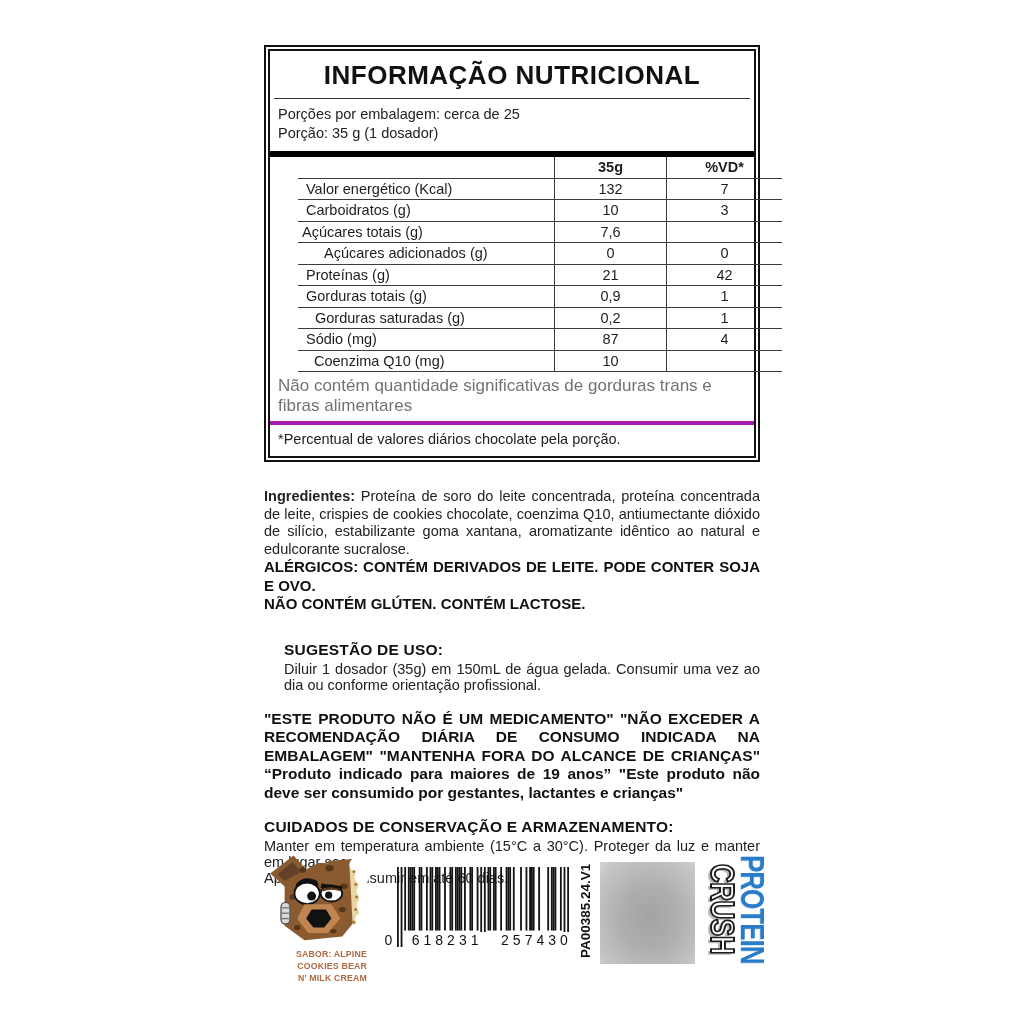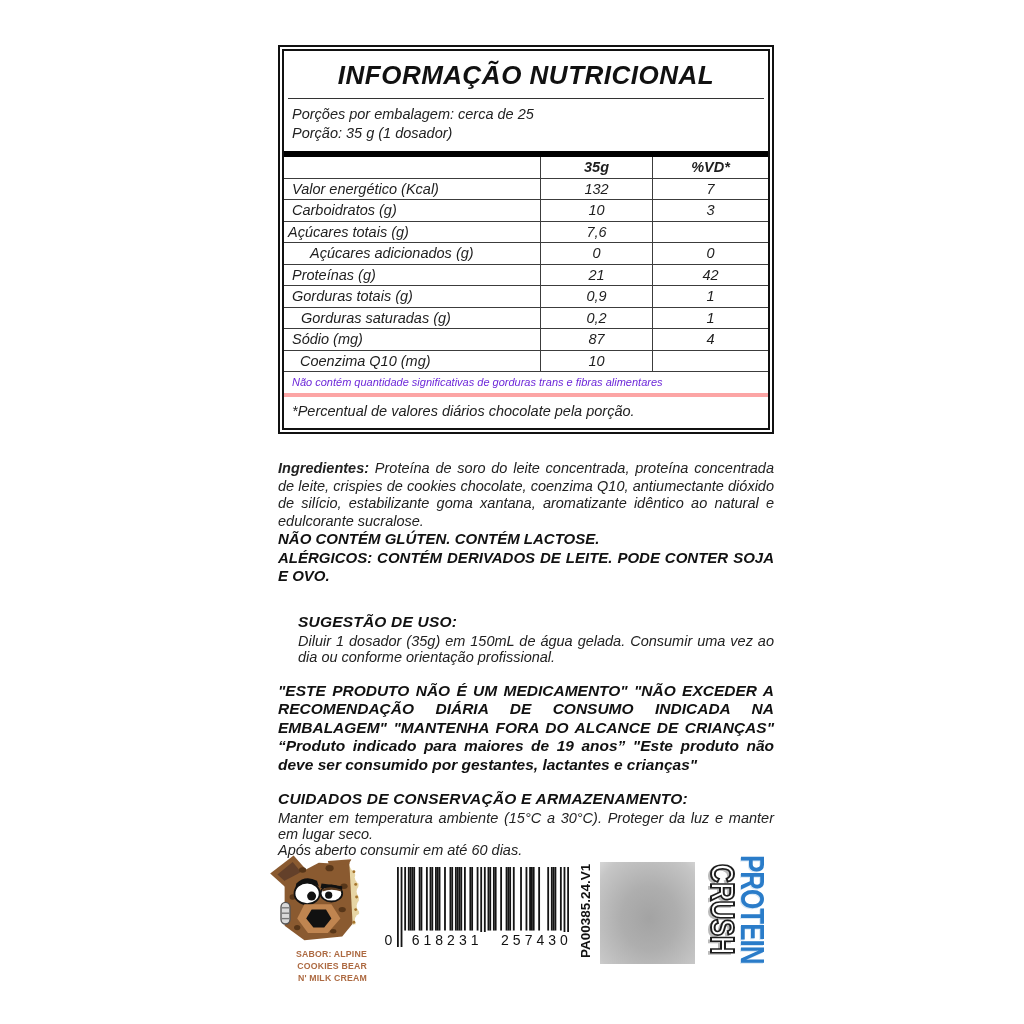--- a/index.html
+++ b/index.html
@@ -1,33 +1,33 @@
 <!DOCTYPE html>
 <html><head>
 <meta charset="utf-8">
 <style>
   * { box-sizing: border-box; margin: 0; padding: 0; }
   body { font-family: "Liberation Sans", sans-serif; background: #fff; }
   .sheet { position: relative; width: 1024px; height: 1024px; background: #ffffff; color: #1e1e1e; overflow: hidden; }
-  .content { position: absolute; left: 278px; top: 45px; width: 496px; font-style: italic; }
+  .content { position: absolute; left: 264px; top: 45px; width: 496px; }
 
   
   .nt-box { border: 6px double #111; background: #fff; }
   .nt-title { text-align: center; font-size: 26px; font-weight: bold; letter-spacing: 0.5px; color: #111; padding: 9px 0 7px; }
   .nt-rule { border-bottom: 1.5px solid #333; margin: 0 4px; }
   .nt-servings { padding: 6px 8px 4px; }
   .nt-servings div { font-size: 14.5px; line-height: 19px; color: #222; }
   .nt-thickbar { height: 6px; background: #000; margin-top: 4px; }
-  .nt-grid { width: 100%; }
+  .nt-grid { width: 100%; margin-left: 28px; }
   .t-row, .t-head { display: grid; grid-template-columns: 1fr 112px 116px; align-items: center; min-height: 21.5px; border-bottom: 1px solid #3c3c3c; }
   .t-head { font-weight: bold; }
   .t-head > div, .t-row > div { font-size: 14.5px; line-height: 20px; }
   .t-amt, .t-vd, .t-h-amt, .t-h-vd { text-align: center; border-left: 1px solid #3c3c3c; align-self: stretch; display: flex; align-items: center; justify-content: center; }
   .t-name { padding-left: 8px; }
-  .nt-note { font-size: 11px; padding: 4px 8px 5px; border-bottom: 4px solid #fca5a5; color: #6d28d9; }
+  .nt-note { font-size: 17px; padding: 4px 8px 5px; border-bottom: 4px solid #a21caf; color: #737373; }
   .nt-footnote { font-size: 14.5px; padding: 6px 8px 9px; color: #222; }
 
   
   .sec { text-align: justify; color: #222; }
   .sec-ingredients { margin-top: 26px; font-size: 14.5px; line-height: 17.5px; }
   .sec-ingredients .lead { font-weight: bold; }
   .bold-line { font-weight: bold; font-size: 15px; line-height: 18.5px; text-align: justify; color: #111; }
   .sec-usage { margin-top: 27px; margin-left: 20px; }
   .sec-usage h3, .sec-care h3 { font-size: 15.5px; font-weight: bold; color: #111; margin-bottom: 2px; letter-spacing: 0.2px; }
   .sec-usage p, .sec-care p { font-size: 14.5px; line-height: 16px; }
@@ -124,22 +124,22 @@
               <div class="t-vd"></div>
             </div>
           </div>
       </div>
       <div class="nt-note">Não contém quantidade significativas de gorduras trans e fibras alimentares</div>
       <div class="nt-footnote">*Percentual de valores diários chocolate pela porção.</div>
     </div>
 
     <div class="sec sec-ingredients">
       <p><span class="lead">Ingredientes:</span> <span>Proteína de soro do leite concentrada, proteína concentrada de leite, crispies de cookies chocolate, coenzima Q10, antiumectante dióxido de silício, estabilizante goma xantana, aromatizante idêntico ao natural e edulcorante sucralose.</span></p>
+      <div class="bold-line">ALÉRGICOS: CONTÉM DERIVADOS DE LEITE. PODE CONTER SOJA E OVO.</div>
       <div class="bold-line">NÃO CONTÉM GLÚTEN. CONTÉM LACTOSE.</div>
-      <div class="bold-line">ALÉRGICOS: CONTÉM DERIVADOS DE LEITE. PODE CONTER SOJA E OVO.</div>
     </div>
 
     <div class="sec sec-usage">
       <h3>SUGESTÃO DE USO:</h3>
       <p>Diluir 1 dosador (35g) em 150mL de água gelada. Consumir uma vez ao dia ou conforme orientação profissional.</p>
     </div>
 
     <div class="sec sec-warnings">"ESTE PRODUTO NÃO É UM MEDICAMENTO" "NÃO EXCEDER A RECOMENDAÇÃO DIÁRIA DE CONSUMO INDICADA NA EMBALAGEM" "MANTENHA FORA DO ALCANCE DE CRIANÇAS" “Produto indicado para maiores de 19 anos” "Este produto não deve ser consumido por gestantes, lactantes e crianças"</div>
 
     <div class="sec sec-care">

